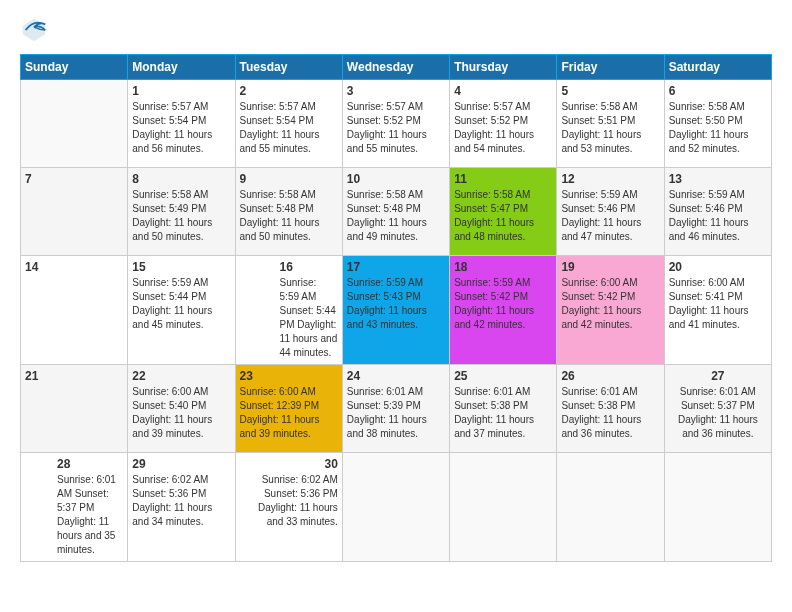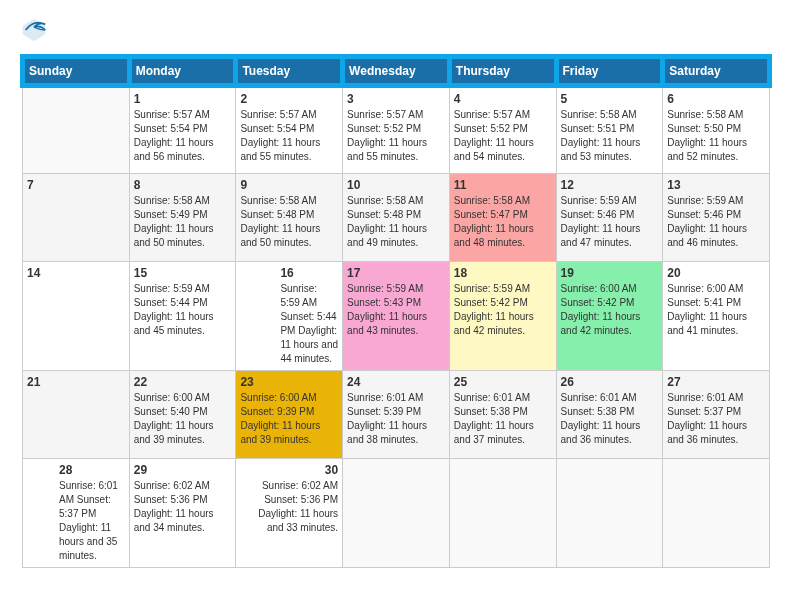--- a/index.html
+++ b/index.html
@@ -57,21 +57,21 @@
       border-collapse: collapse;
       table-layout: fixed;
     }
     .calendar th {
       background-color: #1a6fa8;
       color: #fff;
       padding: 5px 4px;
       text-align: left;
       font-size: 12px;
       font-weight: bold;
-      border: 5px solid #0ea5e9;
+      border: 1px solid #0ea5e9;
     }
     .calendar td {
       border: 1px solid #ccc;
       vertical-align: top;
       padding: 4px 4px;
       height: 88px;
     }
     .calendar tr:nth-child(even) td {
       background-color: #f5f5f5;
     }
@@ -192,21 +192,21 @@
 Daylight: 11 hours
 and 50 minutes.</div>
           </td>
           <td style="background-color: rgb(245, 245, 245);">
             <span class="day-number">10</span>
             <div class="day-info">Sunrise: 5:58 AM
 Sunset: 5:48 PM
 Daylight: 11 hours
 and 49 minutes.</div>
           </td>
-          <td style="background-color: #fca5a5;">
+          <td style="background-color: #84cc16;">
             <span class="day-number">11</span>
             <div class="day-info">Sunrise: 5:58 AM
 Sunset: 5:47 PM
 Daylight: 11 hours
 and 48 minutes.</div>
           </td>
           <td style="background-color: rgb(245, 245, 245);">
             <span class="day-number">12</span>
             <div class="day-info">Sunrise: 5:59 AM
 Sunset: 5:46 PM
@@ -232,35 +232,35 @@
 Daylight: 11 hours
 and 45 minutes.</div>
           </td>
           <td style="background-color: rgb(255, 255, 255); padding-left: 44px;">
             <span class="day-number">16</span>
             <div class="day-info">Sunrise: 5:59 AM
 Sunset: 5:44 PM
 Daylight: 11 hours
 and 44 minutes.</div>
           </td>
-          <td style="background-color: #f9a8d4;">
+          <td style="background-color: #0ea5e9;">
             <span class="day-number">17</span>
             <div class="day-info">Sunrise: 5:59 AM
 Sunset: 5:43 PM
 Daylight: 11 hours
 and 43 minutes.</div>
           </td>
-          <td style="background-color: #fef9c3;">
+          <td style="background-color: #d946ef;">
             <span class="day-number">18</span>
             <div class="day-info">Sunrise: 5:59 AM
 Sunset: 5:42 PM
 Daylight: 11 hours
 and 42 minutes.</div>
           </td>
-          <td style="background-color: #86efac; margin-top: 36px;">
+          <td style="background-color: #f9a8d4; margin-top: 36px;">
             <span class="day-number">19</span>
             <div class="day-info">Sunrise: 6:00 AM
 Sunset: 5:42 PM
 Daylight: 11 hours
 and 42 minutes.</div>
           </td>
           <td style="background-color: rgb(255, 255, 255);">
             <span class="day-number">20</span>
             <div class="day-info">Sunrise: 6:00 AM
 Sunset: 5:41 PM
@@ -275,21 +275,21 @@
           <td style="background-color: rgb(245, 245, 245);">
             <span class="day-number">22</span>
             <div class="day-info">Sunrise: 6:00 AM
 Sunset: 5:40 PM
 Daylight: 11 hours
 and 39 minutes.</div>
           </td>
           <td style="background-color: #eab308;">
             <span class="day-number">23</span>
             <div class="day-info">Sunrise: 6:00 AM
-Sunset: 9:39 PM
+Sunset: 12:39 PM
 Daylight: 11 hours
 and 39 minutes.</div>
           </td>
           <td style="background-color: rgb(245, 245, 245);">
             <span class="day-number">24</span>
             <div class="day-info">Sunrise: 6:01 AM
 Sunset: 5:39 PM
 Daylight: 11 hours
 and 38 minutes.</div>
           </td>
@@ -300,21 +300,21 @@
 Daylight: 11 hours
 and 37 minutes.</div>
           </td>
           <td style="background-color: rgb(245, 245, 245);">
             <span class="day-number">26</span>
             <div class="day-info">Sunrise: 6:01 AM
 Sunset: 5:38 PM
 Daylight: 11 hours
 and 36 minutes.</div>
           </td>
-          <td style="background-color: rgb(245, 245, 245);">
+          <td style="background-color: rgb(245, 245, 245); text-align: center;">
             <span class="day-number">27</span>
             <div class="day-info">Sunrise: 6:01 AM
 Sunset: 5:37 PM
 Daylight: 11 hours
 and 36 minutes.</div>
           </td>
         </tr>
         <tr>
           <td style="background-color: rgb(255, 255, 255); padding-left: 36px;">
             <span class="day-number">28</span>

